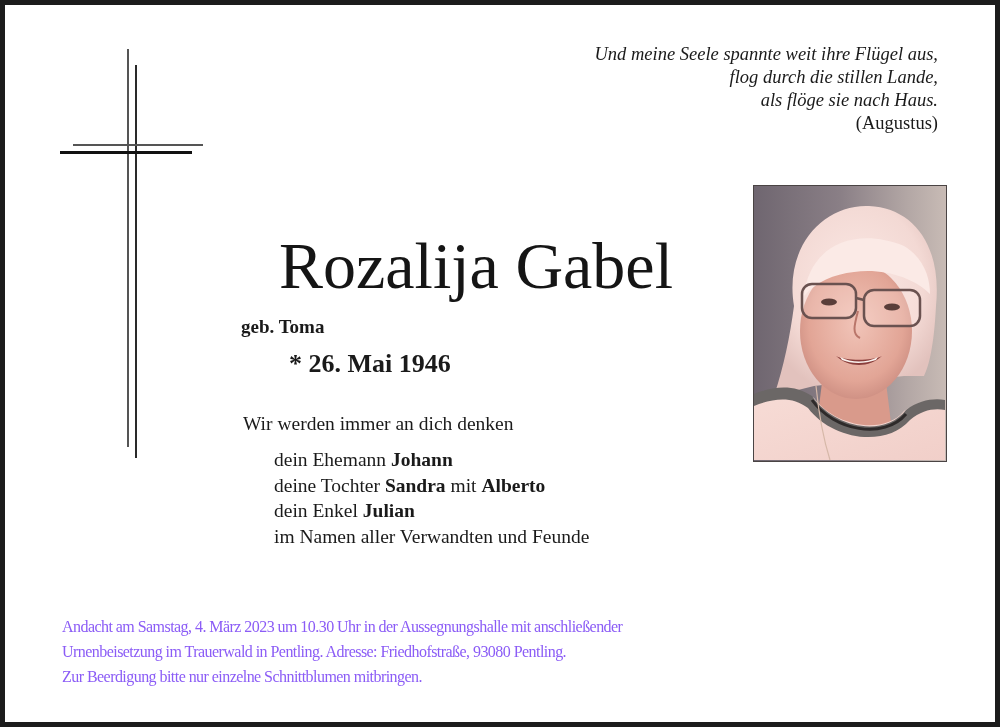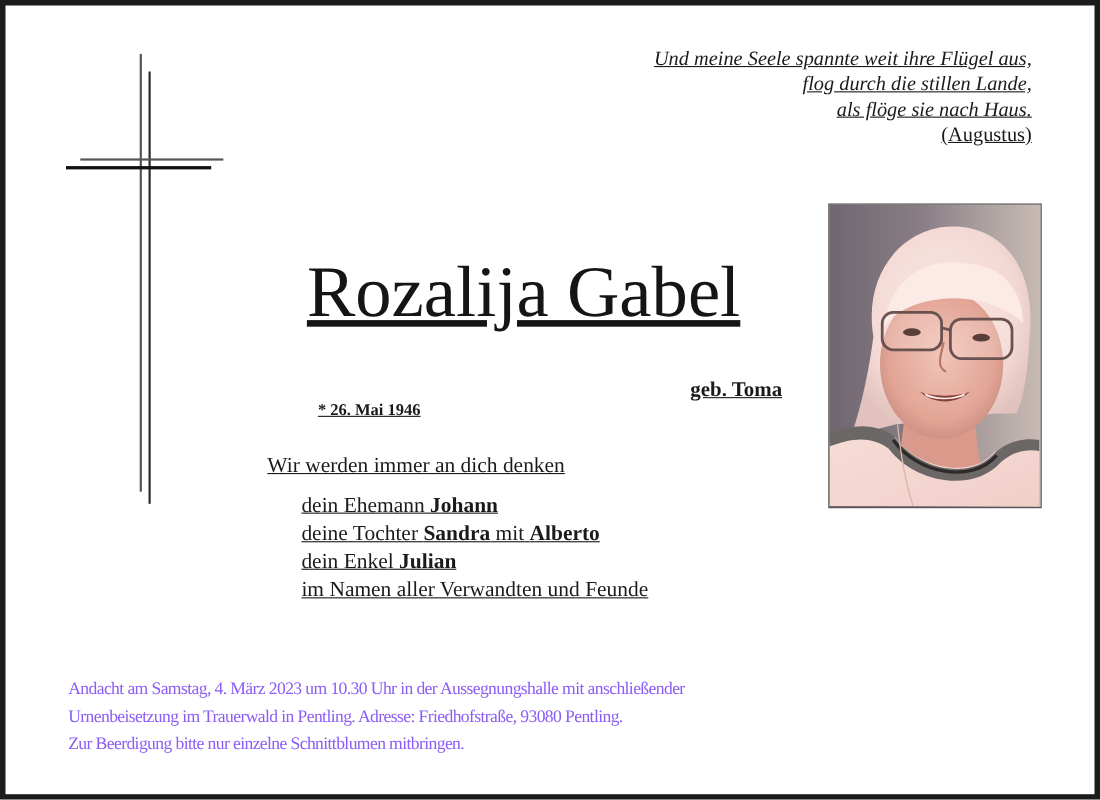--- a/index.html
+++ b/index.html
@@ -1,21 +1,21 @@
 <!DOCTYPE html>
 <html><head>
   <meta charset="utf-8">
   <style>
     html, body { margin: 0; padding: 0; background: #ffffff; }
     body { width: 1000px; height: 727px; overflow: hidden; position: relative; }
     .frame {
       position: absolute; left: 0; top: 0; width: 1000px; height: 727px;
       box-sizing: border-box; border: 5px solid #1c1c1c; background: #ffffff;
     }
-    .serif { font-family: "Liberation Serif", "DejaVu Serif", serif; color: #1a1a1a; text-decoration: underline; }
+    .serif { font-family: "Liberation Serif", "DejaVu Serif", serif; color: #1a1a1a; }
     .abs { position: absolute; }
 
     
     .cross-line { position: absolute; }
     .v1 { left: 122px; top: 44px; width: 2px; height: 398px; background: #555; }
     .v2 { left: 130px; top: 60px; width: 2px; height: 393px; background: #2a2a2a; }
     .h1 { left: 68px; top: 139px; width: 130px; height: 2px; background: #555; }
     .h2 { left: 55px; top: 146px; width: 132px; height: 3px; background: #111; }
 
     
@@ -25,24 +25,24 @@
     }
     .poem .line { font-style: italic; display: block; }
     .poem .author { font-style: normal; display: block; }
 
     .intro { left: 238px; top: 174px; font-size: 19.5px; white-space: nowrap; }
     .name {
       left: 236px; top: 220px; width: 470px; text-align: center;
       font-size: 66px; line-height: 82px; white-space: nowrap; color: #151515;
     }
     .maiden {
-      left: 236px; top: 311px; width: 470px; text-align: right;
-      font-size: 19px; font-weight: bold; white-space: nowrap; margin-top: 28px;
+      left: 236px; top: 311px; width: 470px; text-align: left;
+      font-size: 19px; font-weight: bold; white-space: nowrap;
     }
-    .dates { top: 360px; font-size: 15px; font-weight: bold; white-space: nowrap; }
+    .dates { top: 344px; font-size: 26px; font-weight: bold; white-space: nowrap; }
     .birth { left: 284px; }
     .death { left: 485px; }
 
     .remember { left: 238px; top: 408px; font-size: 19.5px; white-space: nowrap; }
     .family { left: 238px; top: 442px; font-size: 19.5px; line-height: 25.5px; margin-left: 31px; }
     .family .row { white-space: nowrap; }
     .family b { font-weight: bold; }
 
     .service {
       left: 57px; top: 609px; font-size: 16px; line-height: 25px;

